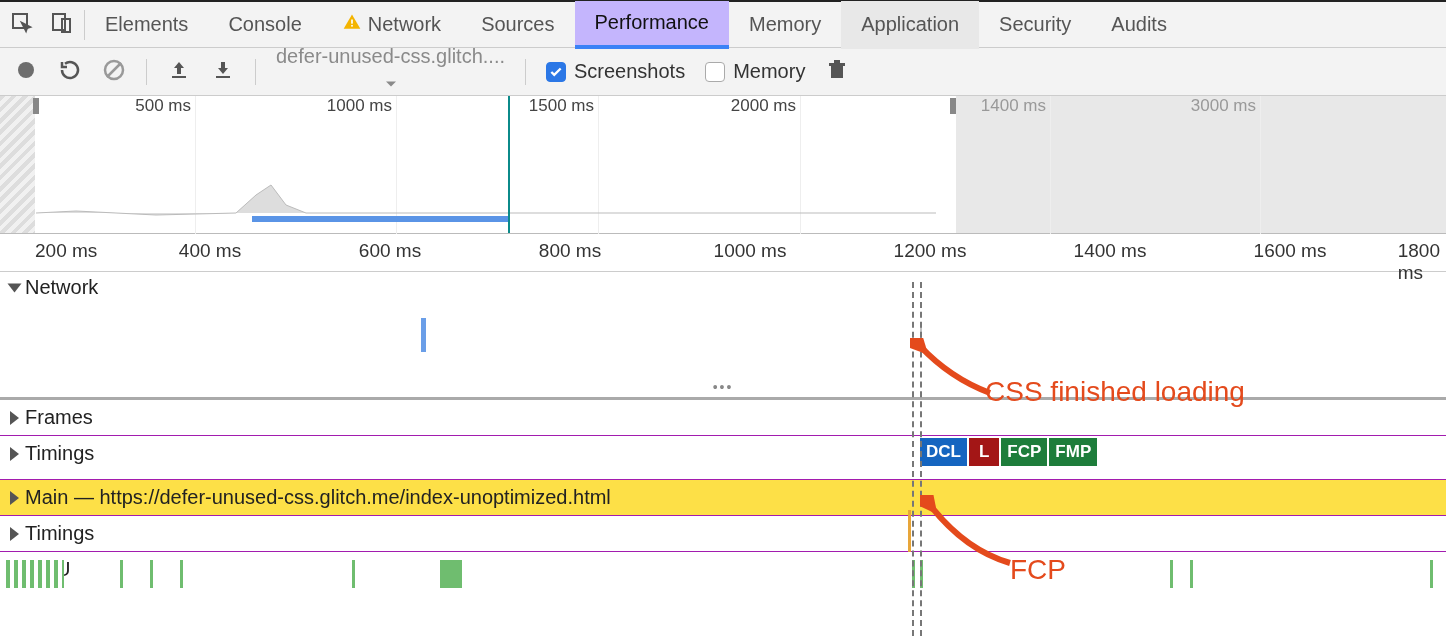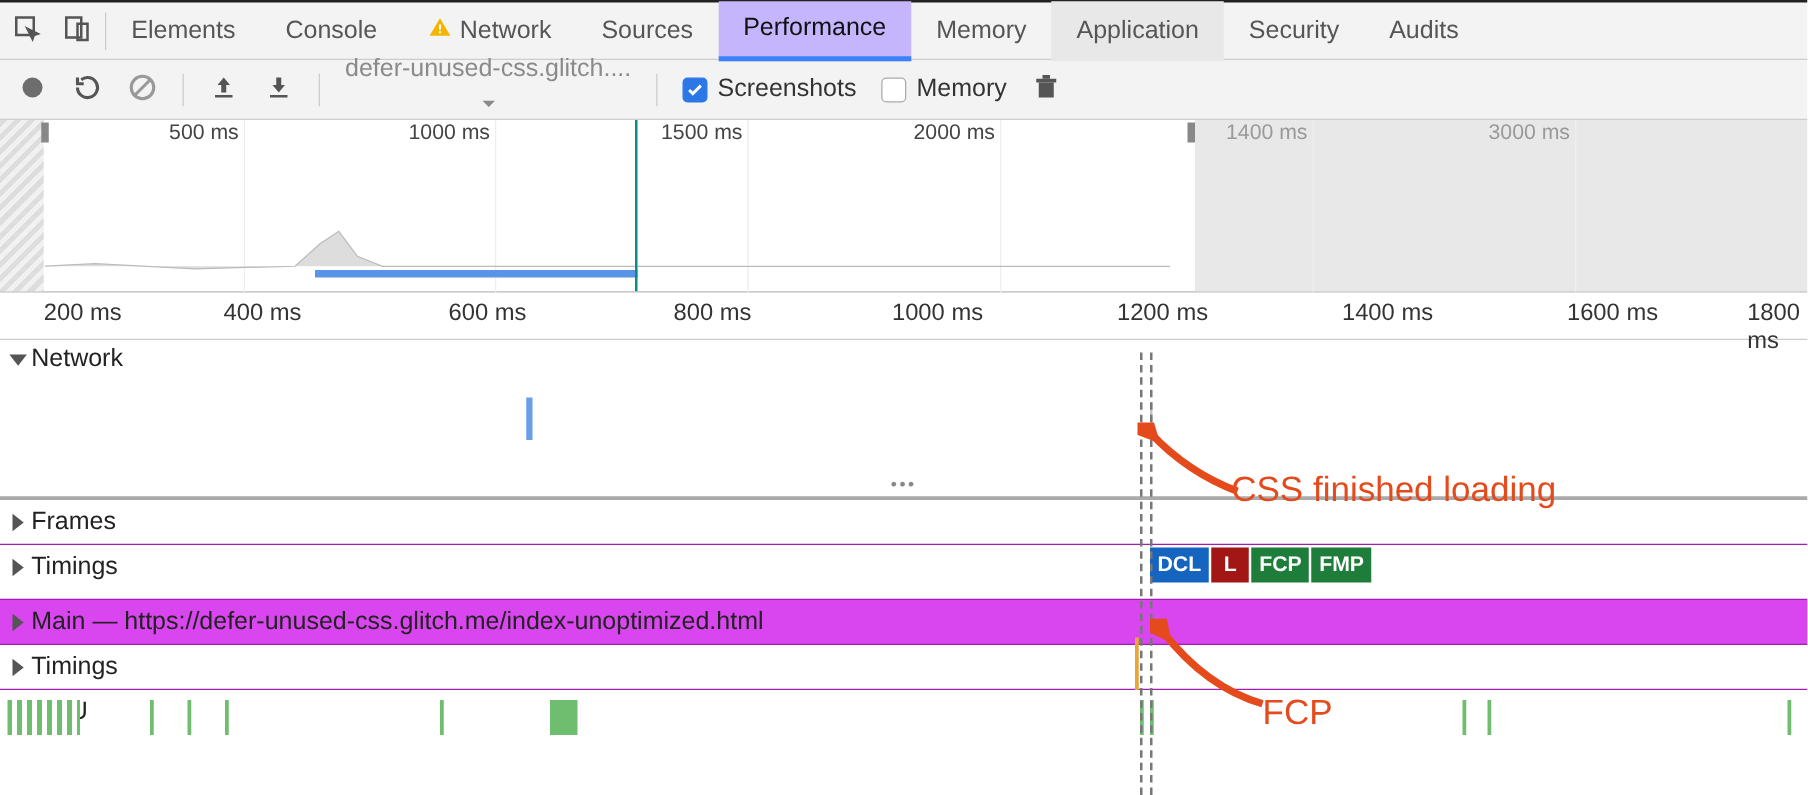--- a/index.html
+++ b/index.html
@@ -132,21 +132,21 @@
     position:absolute; left:425px; top:48px; width:488px; height:30px;
     background:#efe0f6; border:1px solid #b893d6;
     display:flex; align-items:center; padding:0 8px;
     color:#333; font-size:19px;
   }
   .net-track .barlead { position:absolute; left:421px; top:46px; width:5px; height:34px; background:#6a9ee8; }
   .net-track .dots { position:absolute; bottom:2px; left:50%; transform:translateX(-50%); color:#888; letter-spacing:2px; font-size:14px;}
   .net-track .tinytick { position:absolute; top:50px; width:2px; height:24px; background:#c3c3c3;}
 
   
-  .main-track { background:#d946ef; }
+  .main-track { background:#fde047; }
 
   
   .gpu-track { height:44px; position:relative; border-bottom:none; overflow:hidden;}
   .gpu-track .hdr { position:absolute; left:10px; top:6px; }
   .gpu-bar {
     position:absolute; top:8px; height:28px; background:#6fbd6f;
   }
   .gpu-bar.dashed { background: repeating-linear-gradient(90deg,#6fbd6f,#6fbd6f 4px,#fff 4px,#fff 8px); }
   .gpu-tick { position:absolute; top:8px; width:3px; height:28px; background:#6fbd6f; }
 

